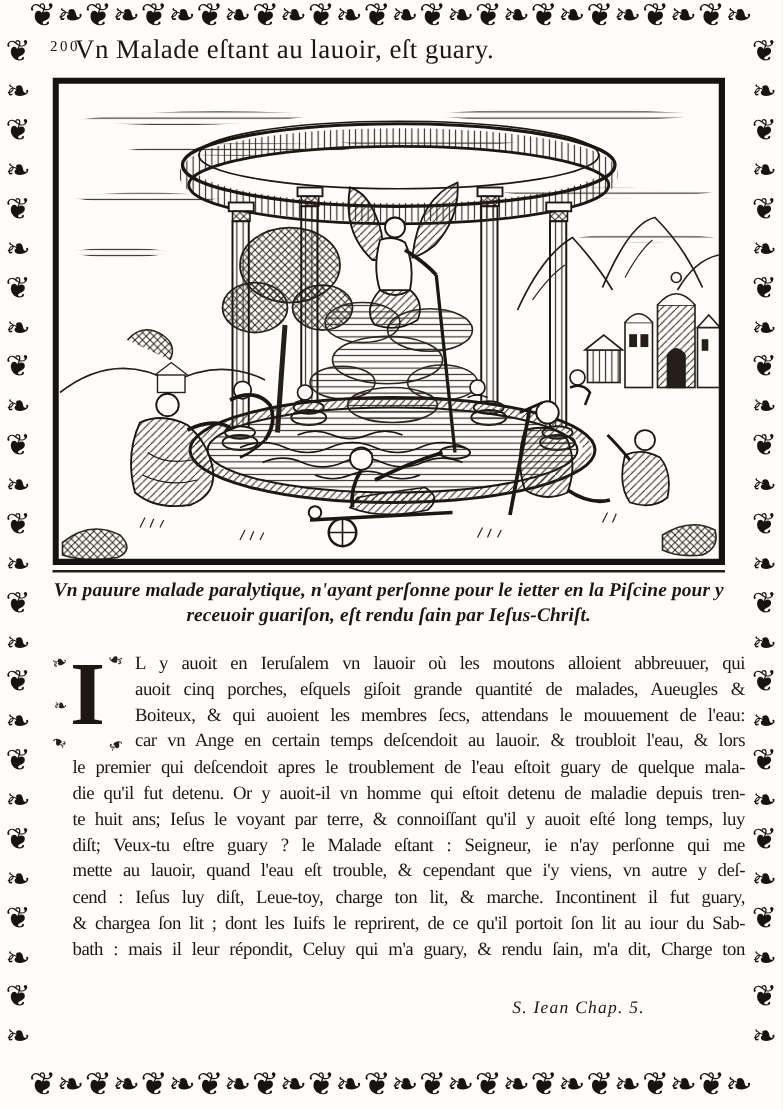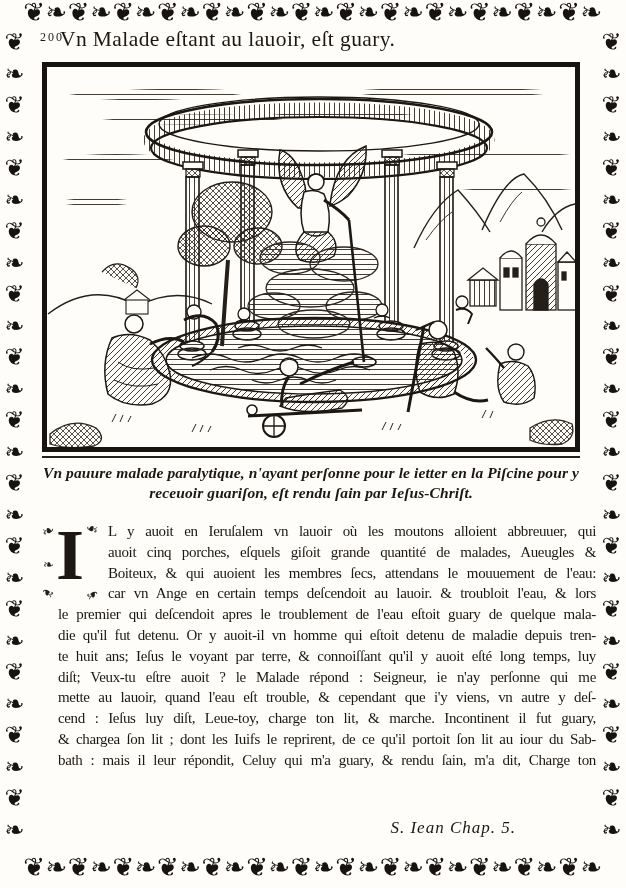--- a/index.html
+++ b/index.html
@@ -40,21 +40,21 @@
   .dropcap .tl { left:0;  top:2px;  transform:rotate(-20deg); }
   .dropcap .tr { right:2px; top:0;  transform:scaleX(-1) rotate(-20deg); }
   .dropcap .bl { left:0;  bottom:4px; transform:rotate(200deg); }
   .dropcap .br { right:2px; bottom:2px; transform:scaleX(-1) rotate(200deg); }
   .dropcap .mid { left:1px; top:36px; font-size:13px; }
   .tline { text-align:justify; text-align-last:justify; white-space:normal; height:20.8px;
            overflow:visible;margin-left:16px; }
   .tline.last { text-align-last:left; }
   
   .citation { position:absolute; left:42px; top:799px; width:554px; text-align:right;
-              padding-right:80px; font-style:italic; font-size:17px; letter-spacing:1px;margin-top:19px; }
+              padding-right:80px; font-style:italic; font-size:14px; letter-spacing:1px; }
 </style>
 </head>
 <body>
 
 <div class="page">
 
   <div class="orn h top">❦❧❦❧❦❧❦❧❦❧❦❧❦❧❦❧❦❧❦❧❦❧❦❧❦❧</div>
   <div class="orn h bottom">❦❧❦❧❦❧❦❧❦❧❦❧❦❧❦❧❦❧❦❧❦❧❦❧❦❧</div>
   <div class="orn v left">❦❧❦❧❦❧❦❧❦❧❦❧❦❧❦❧❦❧❦❧❦❧❦❧❦❧</div>
   <div class="orn v right">❦❧❦❧❦❧❦❧❦❧❦❧❦❧❦❧❦❧❦❧❦❧❦❧❦❧</div>
@@ -279,21 +279,21 @@
       <span class="fl mid">❧</span>
       <span class="letter">I</span>
     </div>
     <div class="tline">L y auoit en Ieruſalem vn lauoir où les moutons alloient abbreuuer, qui</div>
     <div class="tline">auoit cinq porches, eſquels giſoit grande quantité de malades, Aueugles &amp;</div>
     <div class="tline">Boiteux, &amp; qui auoient les membres ſecs, attendans le mouuement de l'eau:</div>
     <div class="tline">car vn Ange en certain temps deſcendoit au lauoir. &amp; troubloit l'eau, &amp; lors</div>
     <div class="tline">le premier qui deſcendoit apres le troublement de l'eau eſtoit guary de quelque mala-</div>
     <div class="tline">die qu'il fut detenu. Or y auoit-il vn homme qui eſtoit detenu de maladie depuis tren-</div>
     <div class="tline">te huit ans; Ieſus le voyant par terre, &amp; connoiſſant qu'il y auoit eſté long temps, luy</div>
-    <div class="tline">diſt; Veux-tu eſtre auoit ? le Malade répond : Seigneur, ie n'ay perſonne qui me</div>
+    <div class="tline">diſt; Veux-tu eſtre guary ? le Malade eſtant : Seigneur, ie n'ay perſonne qui me</div>
     <div class="tline">mette au lauoir, quand l'eau eſt trouble, &amp; cependant que i'y viens, vn autre y deſ-</div>
     <div class="tline">cend : Ieſus luy diſt, Leue-toy, charge ton lit, &amp; marche. Incontinent il fut guary,</div>
     <div class="tline">&amp; chargea ſon lit ; dont les Iuifs le reprirent, de ce qu'il portoit ſon lit au iour du Sab-</div>
     <div class="tline">bath : mais il leur répondit, Celuy qui m'a guary, &amp; rendu ſain, m'a dit, Charge ton</div>
   </div>
 
   <div class="citation">S. Iean Chap. 5.</div>
 
 </div>
 

